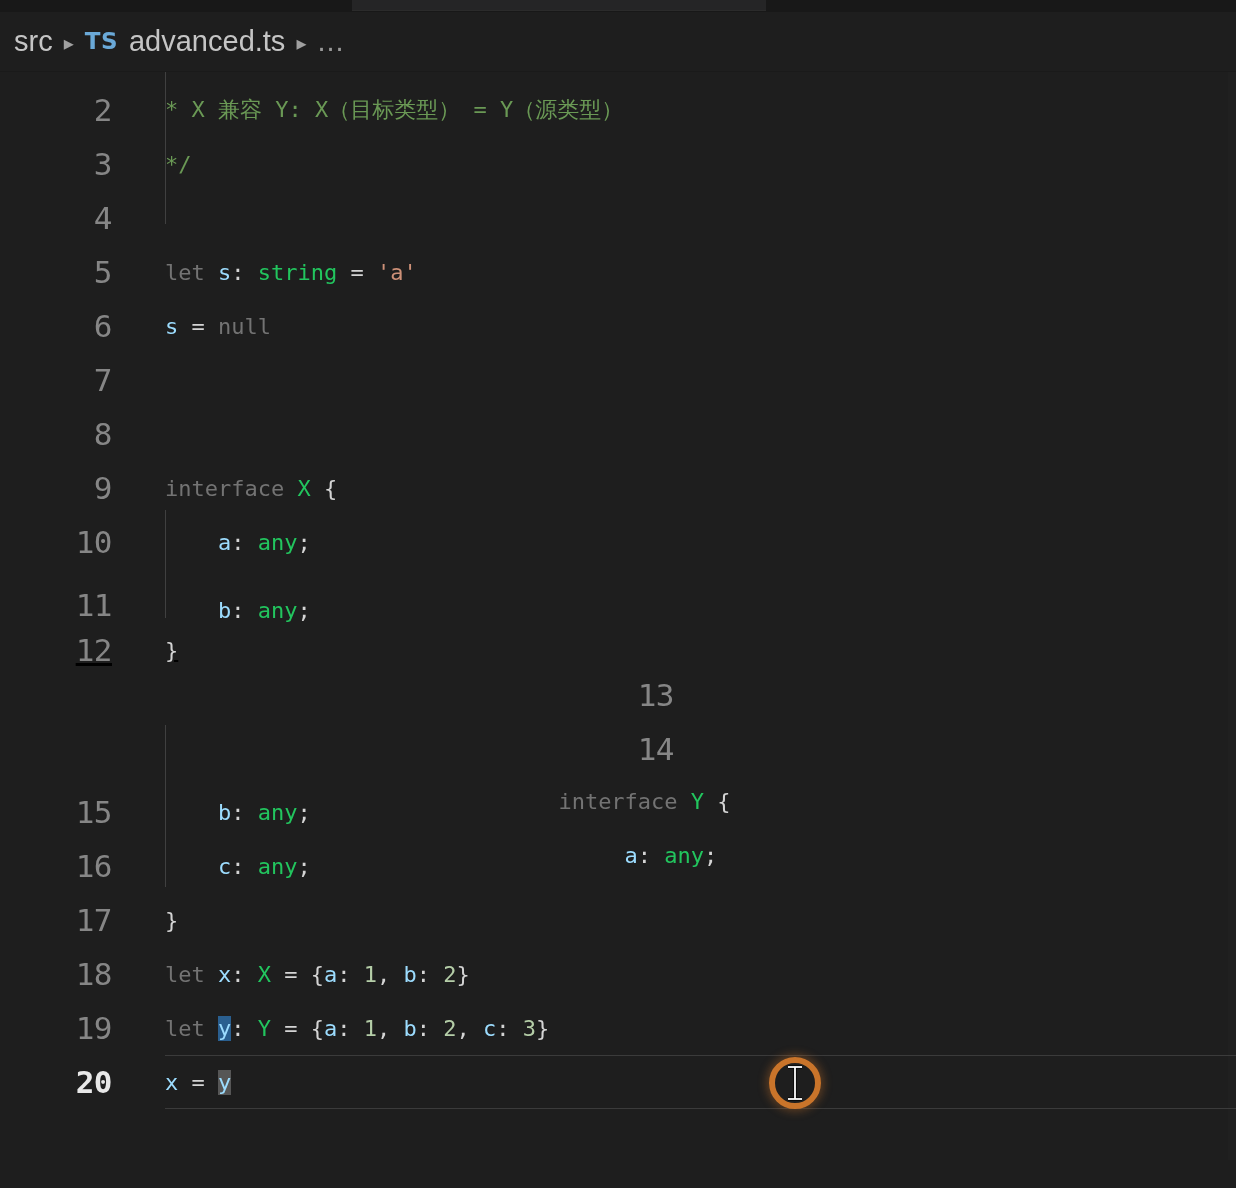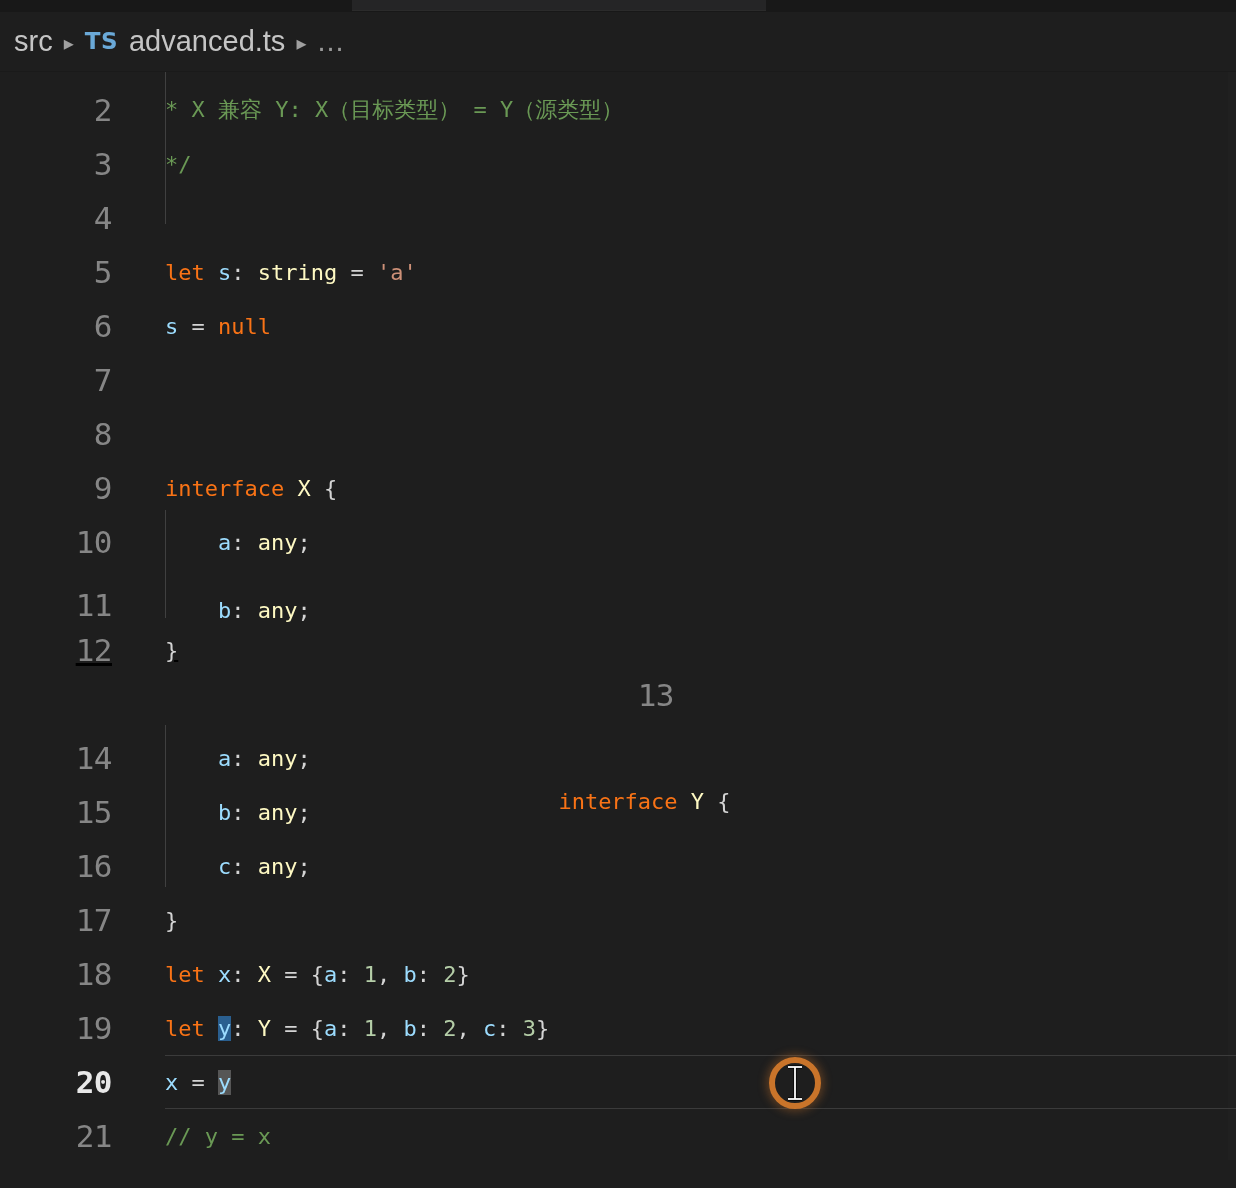--- a/index.html
+++ b/index.html
@@ -149,23 +149,23 @@
     margin-left: 53px;
     font-size: 22px;
     font-family: "DejaVu Sans Mono", monospace;
     color: #d4d4d4;
     white-space: pre;
     letter-spacing: 0px;
     position: relative;
   }
 
   
-  .t-kw     { color: #f97316; }   
+  .t-kw     { color: #737373; }   
   .t-var    { color: #9cdcfe; }   
-  .t-type   { color: #fef9c3; }   
+  .t-type   { color: #22c55e; }   
   .t-str    { color: #ce9178; }   
   .t-num    { color: #b5cea8; }   
   .t-punc   { color: #d4d4d4; }   
   .t-comment{ color: #6a9955; }   
 
   
   .indent-guide {
     position: absolute;
     width: 1px;
     background: #404040;
@@ -270,21 +270,21 @@
       <div class="row" style="top:551px;text-decoration:underline;">
         <span class="lineno">12</span>
         <span class="codetext"><span class="t-punc">}</span></span>
       </div>
 
       <div class="row" style="top:605px;flex-direction:column;">
         <span class="lineno">13</span>
         <span class="codetext"><span class="t-kw">interface</span><span class="t-punc"> </span><span class="t-type">Y</span><span class="t-punc"> </span><span class="t-punc">{</span></span>
       </div>
 
-      <div class="row" style="top:659px;">
+      <div class="row" style="top:659px;flex-direction:column;">
         <span class="lineno">14</span>
         <span class="codetext"><span class="t-punc">    </span><span class="t-var">a</span><span class="t-punc">: </span><span class="t-type">any</span><span class="t-punc">;</span></span>
       </div>
 
       <div class="row" style="top:713px;">
         <span class="lineno">15</span>
         <span class="codetext"><span class="t-punc">    </span><span class="t-var">b</span><span class="t-punc">: </span><span class="t-type">any</span><span class="t-punc">;</span></span>
       </div>
 
       <div class="row" style="top:767px;">
@@ -305,24 +305,20 @@
       <div class="row" style="top:929px;">
         <span class="lineno">19</span>
         <span class="codetext"><span class="t-kw">let</span><span class="t-punc"> </span><span class="t-var" style="background:#2a5f8f;">y</span><span class="t-punc">: </span><span class="t-type">Y</span><span class="t-punc"> = </span><span class="t-punc">{</span><span class="t-var">a</span><span class="t-punc">: </span><span class="t-num">1</span><span class="t-punc">, </span><span class="t-var">b</span><span class="t-punc">: </span><span class="t-num">2</span><span class="t-punc">, </span><span class="t-var">c</span><span class="t-punc">: </span><span class="t-num">3</span><span class="t-punc">}</span></span>
       </div>
 
       <div class="row active-line" style="top:983px;">
         <span class="lineno">20</span>
         <span class="codetext"><span class="t-var">x</span><span class="t-punc"> = </span><span class="t-var" style="background:#565656;">y</span></span>
       </div>
 
-      <div class="row" style="top:1037px;">
-        <span class="lineno">21</span>
-        <span class="codetext"><span class="t-comment">// y = x</span></span>
-      </div>
 
       <div class="row" style="top:1091px;">
         <span class="lineno">22</span>
         <span class="codetext"></span>
       </div>
 
     </div>
 
     <div class="cursor-ring" style="left:769px; top:985px;"></div>
     <svg class="ibeam" style="left:784px; top:992px;" viewBox="0 0 22 38">

